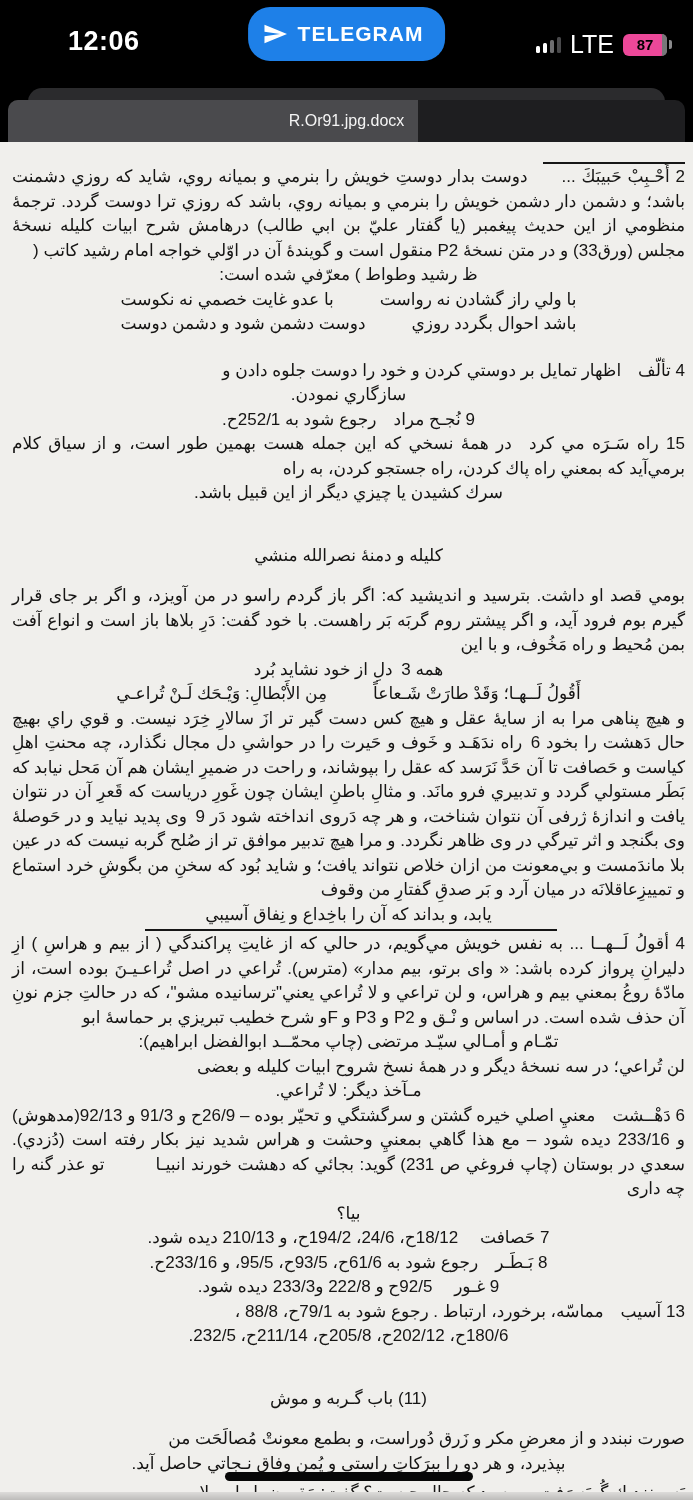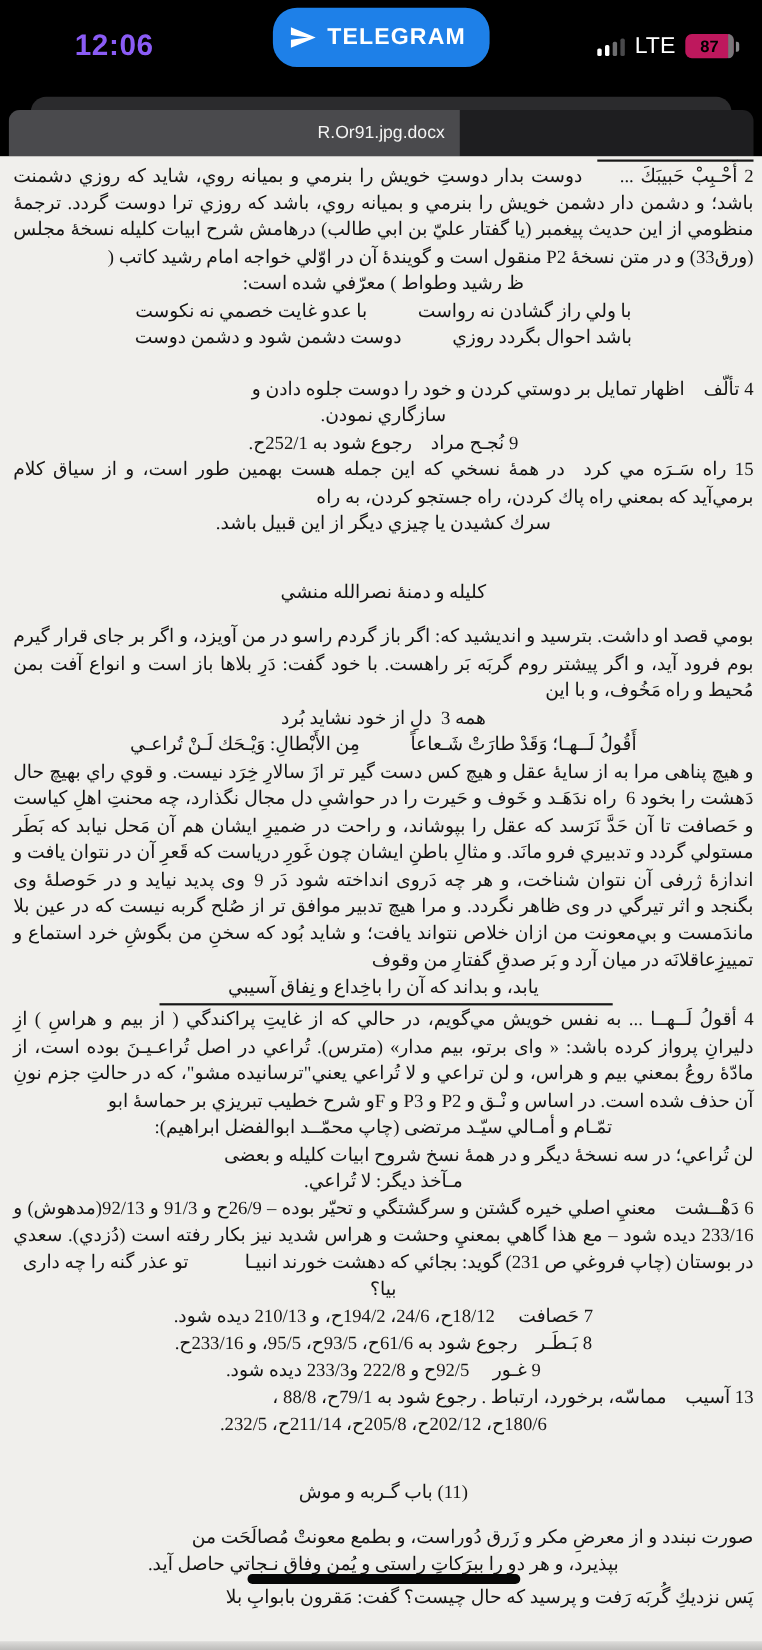--- a/index.html
+++ b/index.html
@@ -6,44 +6,44 @@
   .screen {
     position:relative; width:693px; height:1500px;
     background:#000; overflow:hidden;
     font-family:"Liberation Sans", sans-serif;
   }
 
   
   .status-bar { position:absolute; top:0; left:0; right:0; height:88px; }
   .time {
     position:absolute; left:68px; top:26px;
-    color:#8b5cf6; font-size:27px; font-weight:600; letter-spacing:0.5px;
+    color:#ffffff; font-size:27px; font-weight:600; letter-spacing:0.5px;
   }
   .banner {
     position:absolute; left:50%; transform:translateX(-50%); top:7px;
     height:54px; border-radius:22px; background:#1e80e8;
     display:flex; align-items:center; gap:10px; padding:0 22px 0 14px;
   }
   .banner .plane { width:26px; height:26px; display:block; }
   .banner .banner-text {
     color:#fff; font-size:21px; font-weight:700; letter-spacing:1px;
   }
   .right-cluster {
     position:absolute; right:26px; top:30px;
     display:flex; align-items:center; gap:9px;
   }
   .signal { display:flex; align-items:flex-end; gap:2.5px; height:17px; }
   .signal i { display:block; width:4.5px; border-radius:1.5px; }
   .signal i:nth-child(1){ height:7px;  background:#fff; }
   .signal i:nth-child(2){ height:10px; background:#fff; }
   .signal i:nth-child(3){ height:13px; background:#6e6e70; }
   .signal i:nth-child(4){ height:16px; background:#49494b; }
-  .lte { color:#fff; font-size:21px; font-weight:500; }
+  .lte { color:#fff; font-size:25px; font-weight:500; }
   .battery { position:relative; width:44px; height:22px; border-radius:6px;
-    background:#be185d; display:flex; align-items:center; justify-content:center; }
+    background:#ec4899; display:flex; align-items:center; justify-content:center; }
   .battery .pct { color:#000; font-size:15px; font-weight:700; position:relative; z-index:2;}
   .battery .unfilled { position:absolute; right:0; top:0; bottom:0; width:5px;
     background:#777779; border-radius:0 6px 6px 0; z-index:1;}
   .battery .nub { position:absolute; right:-5px; top:6.5px; width:3px; height:9px;
     background:#8a8a8c; border-radius:0 2px 2px 0; }
 
   
   .sheet-edge {
     position:absolute; top:88px; left:28px; right:28px; height:26px;
     background:#2b2b2d; border-radius:14px 14px 0 0;
@@ -59,23 +59,23 @@
   .title-bar .filename {
     position:absolute; inset:0; display:flex; align-items:center; justify-content:center;
     color:#f4f4f4; font-size:16px; font-weight:500;
   }
 
   
   .page {
     position:absolute; top:142px; left:0; right:0; bottom:0;
     background:#f0efec; overflow:hidden;
     direction:rtl; color:#151413;
-    font-family:Liberation Serif, serif;
+    font-family:Liberation Sans, sans-serif;
     font-size:17px; line-height:24.5px;
-    padding:3px 8px 0 12px;
+    padding:20px 8px 0 12px;
   }
   .page p { margin:0; text-align:justify; }
   .page .center { text-align:center; }
   .page .heading { text-align:center; margin:16px; }
   .verse { display:flex; justify-content:center; gap:46px; margin:0; }
   .gap { height:22px; }
   .lemma-overline { width:142px; height:2px; background:#161616; margin:0 0 1px 0; }
   .footnote-rule { width:412px; height:2px; background:#161616; margin:2px 128px 1px auto; }
   .marker-bar { width:248px; height:9px; background:#070707; border-radius:5px;
     margin:-4px auto 0 auto; position:relative; z-index:2; }

